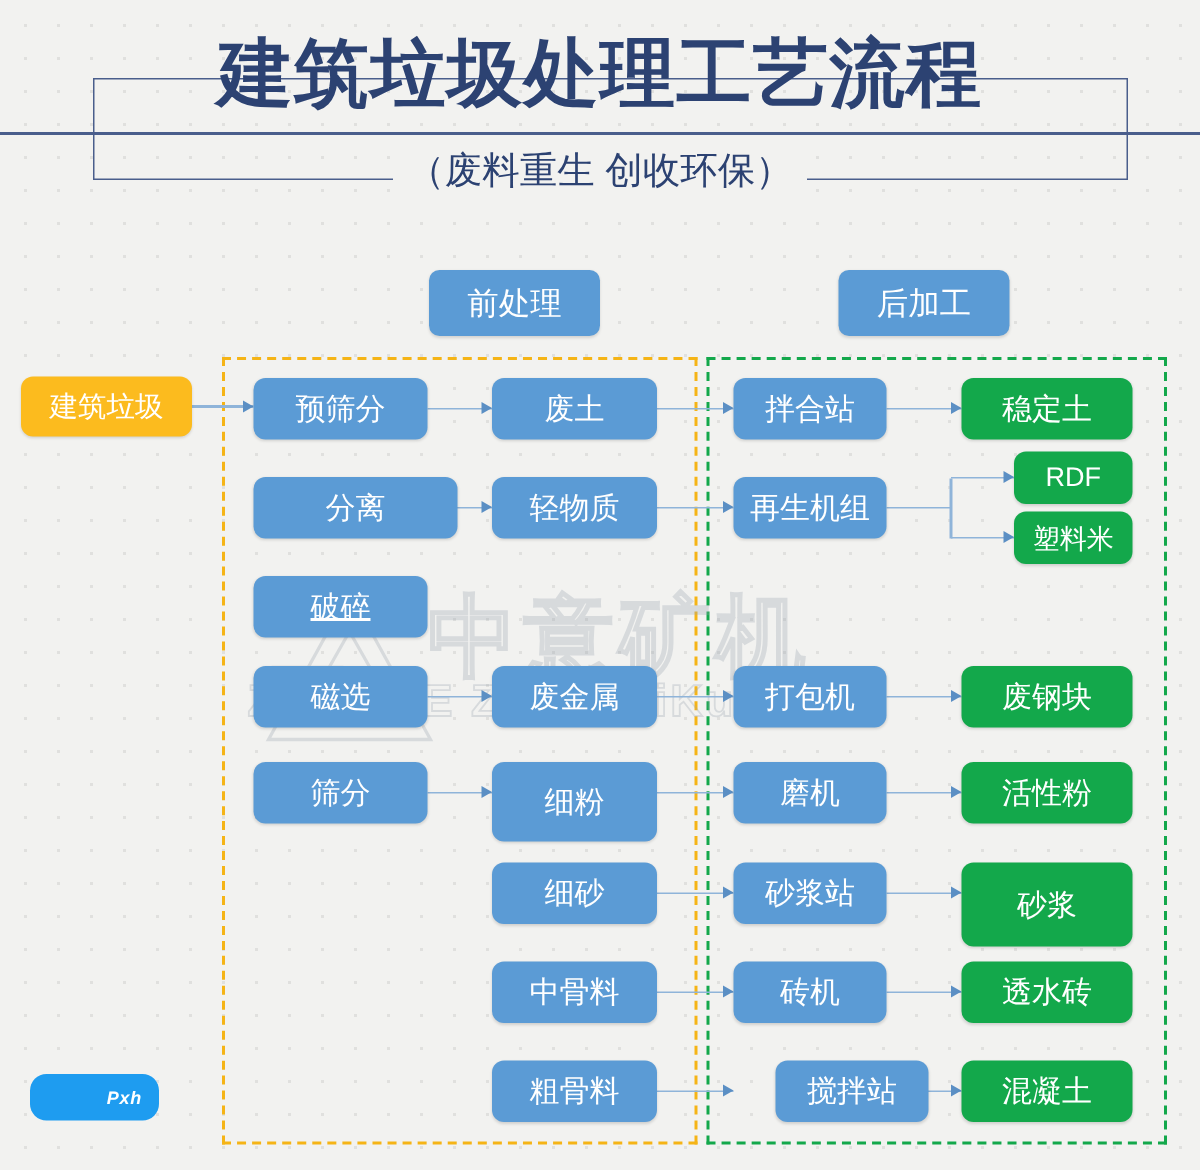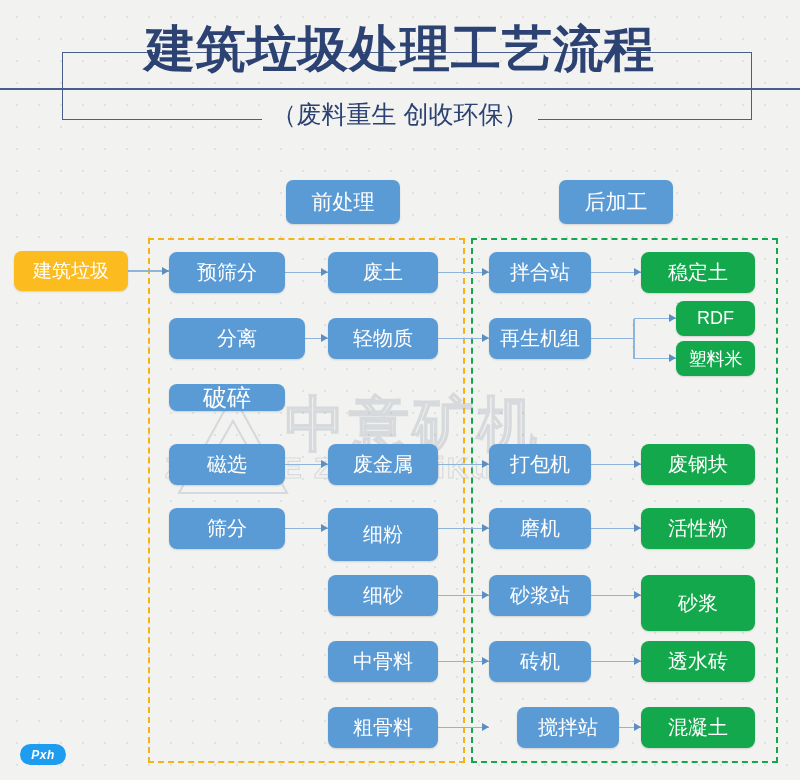--- a/index.html
+++ b/index.html
@@ -105,26 +105,27 @@
     font-size:30px;font-weight:bold;color:transparent;
     -webkit-text-stroke:1.2px #9aa4b0;
     letter-spacing:2px;white-space:nowrap;
   }
   .wm-mark{
     position:absolute;left:10px;top:4px;width:120px;height:110px;
   }
 
   
   .badge{
-    position:absolute;left:20px;top:744px;
-    width:46px;height:21px;border-radius:11px;
+    position:absolute;left:20px;top:716px;
+    width:46px;height:31px;border-radius:11px;
     background:#1e9cf0;color:#ffffff;
     font-size:12px;font-weight:bold;font-style:italic;
     display:flex;align-items:center;justify-content:center;
     letter-spacing:.5px;
+    padding-left:40px;
   }
 </style>
 </head>
 <body>
 
 <div id="stage">
 
   <div class="header">
     <div class="hdr-rule"></div>
     <div class="hdr-frame"></div>
@@ -196,21 +197,21 @@
   <div id="node-layer">
       <div class="node orange" style="left: 14px; top: 251px; width: 114px; height: 40px; font-size: 19px;">
         <span>建筑垃圾</span>
       </div>
       <div class="node blue" style="left: 169px; top: 252px; width: 116px; height: 41px; font-size: 20px;">
         <span>预筛分</span>
       </div>
       <div class="node blue" style="left: 169px; top: 318px; width: 136px; height: 41px; font-size: 20px;">
         <span>分离</span>
       </div>
-      <div class="node blue" style="left: 169px; top: 384px; width: 116px; height: 27px; font-size: 24px;">
+      <div class="node blue" style="left: 169px; top: 384px; width: 116px; height: 41px; font-size: 20px; text-decoration: underline;">
         <span>破碎</span>
       </div>
       <div class="node blue" style="left: 169px; top: 444px; width: 116px; height: 41px; font-size: 20px;">
         <span>磁选</span>
       </div>
       <div class="node blue" style="left: 169px; top: 508px; width: 116px; height: 41px; font-size: 20px;">
         <span>筛分</span>
       </div>
       <div class="node blue" style="left: 328px; top: 252px; width: 110px; height: 41px; font-size: 20px;">
         <span>废土</span>

